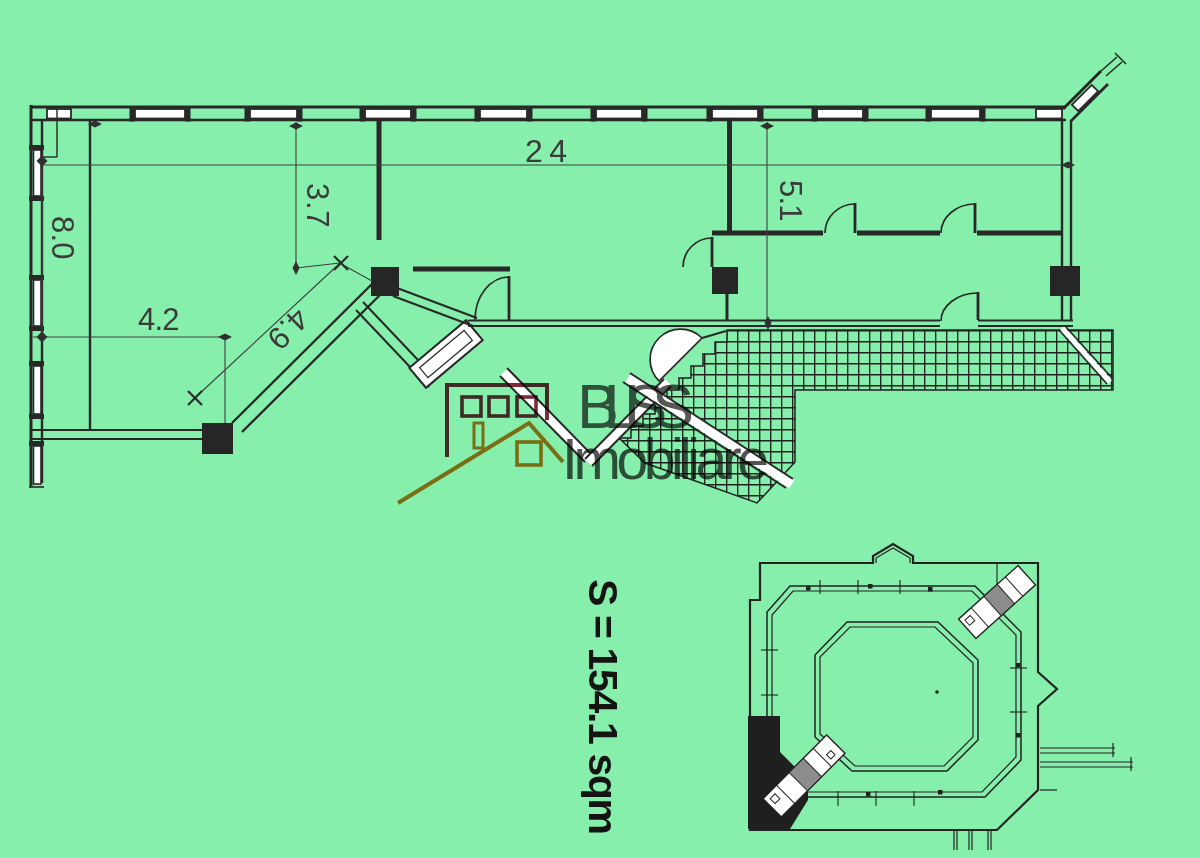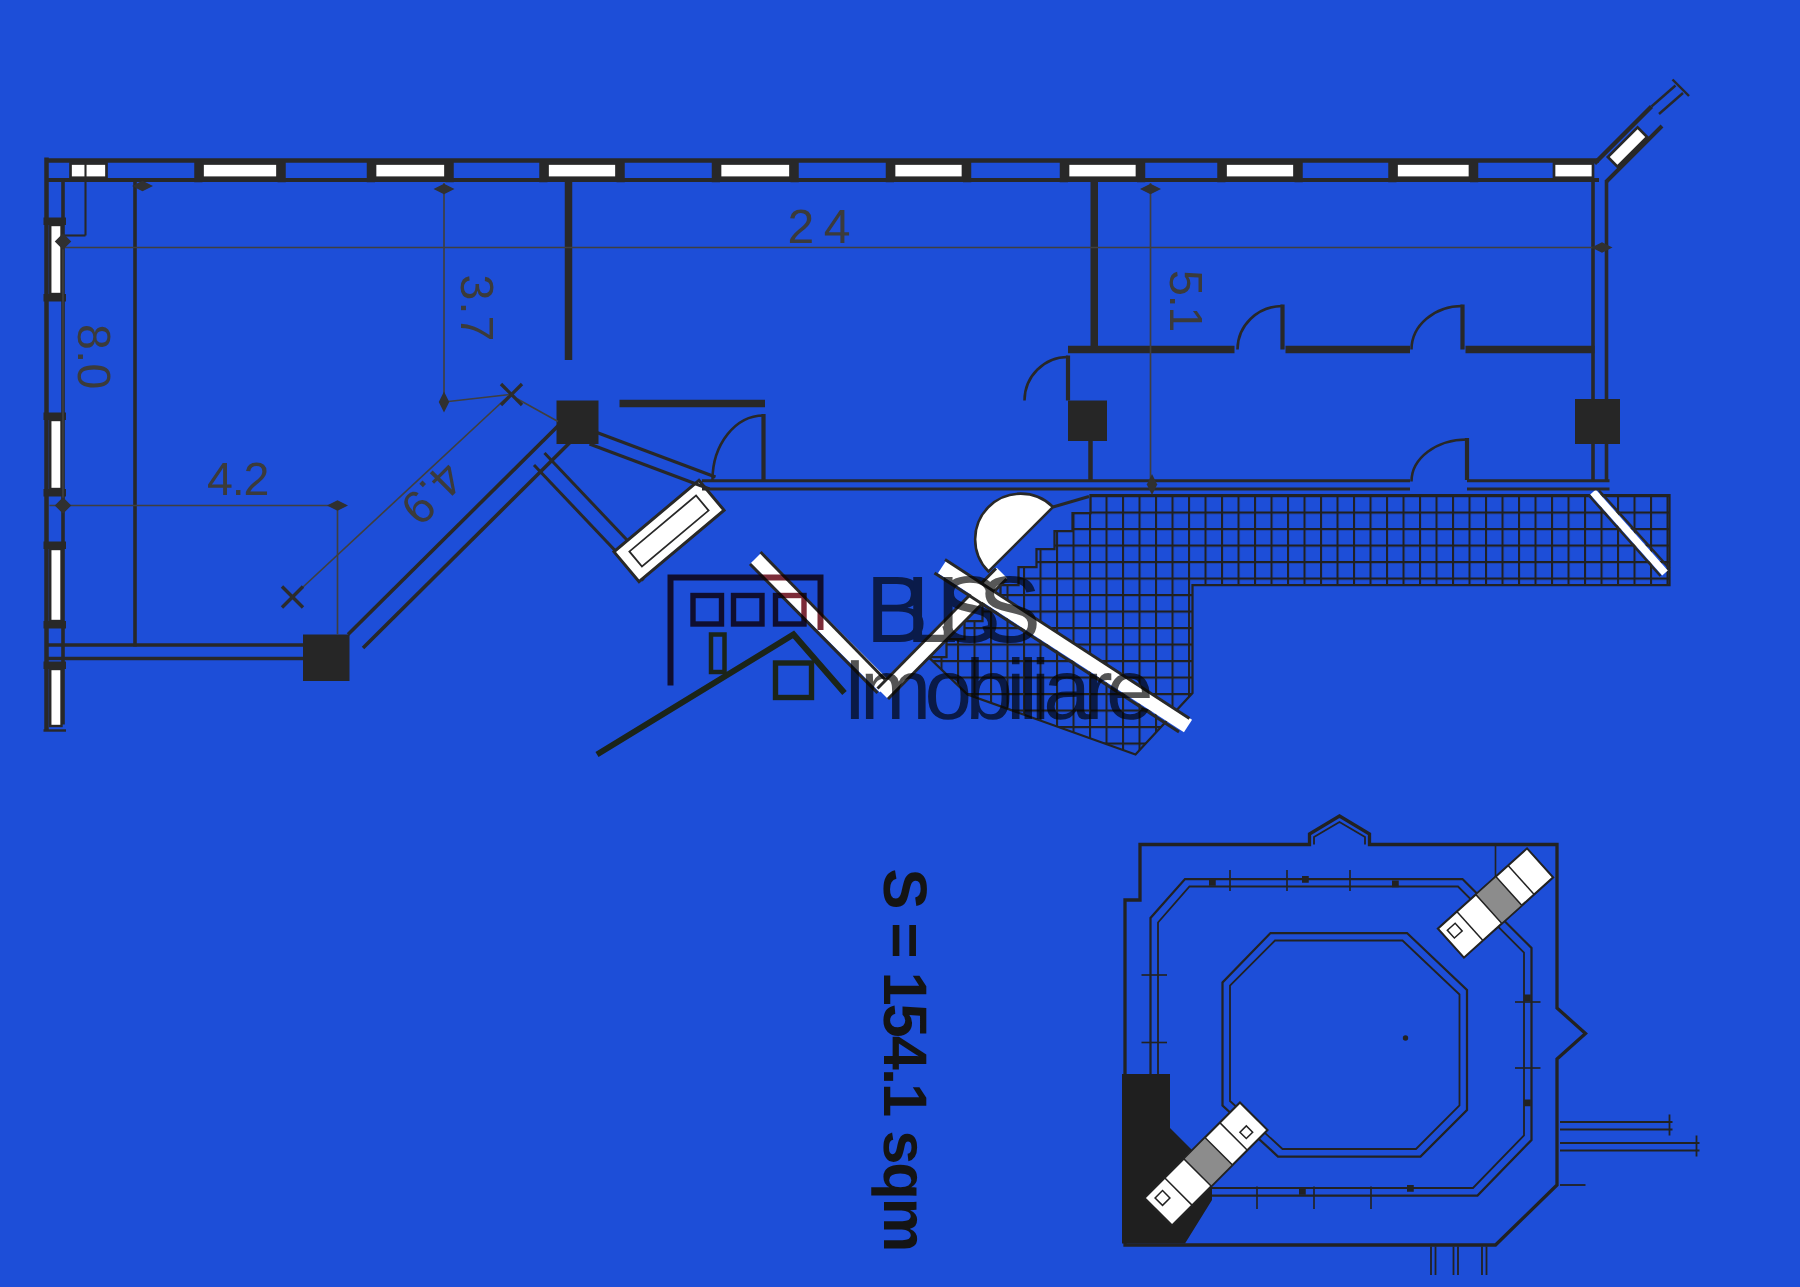--- a/index.html
+++ b/index.html
@@ -1,16 +1,16 @@
 <!DOCTYPE html>
 <html><head>
 <meta charset="utf-8">
 <style>
   html,body{margin:0;padding:0;background:#ffffff;}
-  .stage{position:relative;width:1200px;height:858px;background:#1d4ed8;overflow:hidden;
+  .stage{position:relative;width:1200px;height:858px;background:#86efac;overflow:hidden;
          font-family:"Liberation Sans", sans-serif;}
   svg{position:absolute;left:0;top:0;}
   text{font-family:"Liberation Sans", sans-serif;}
   .dim-label{fill:#3b3b3b;font-size:31px;letter-spacing:0.5px;}
   .dim-label-24{fill:#3b3b3b;font-size:32px;}
   .area-label{fill:#141414;font-size:41px;font-weight:bold;letter-spacing:1px;}
   .brand-name{fill:#404040;font-size:63px;opacity:.88;}
   .brand-tagline{fill:#3c3c3c;font-size:57px;opacity:.88;}
   .wall{stroke:#282828;fill:none;}
   .dimline{stroke:#3f3f3f;stroke-width:1.1;fill:none;}

